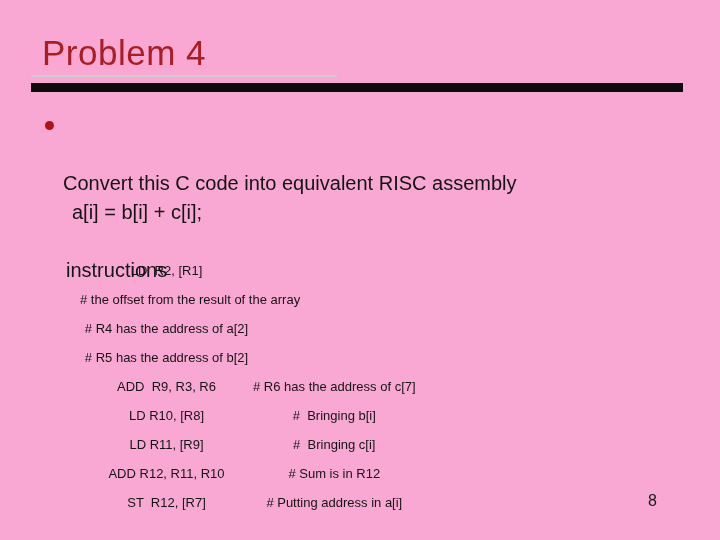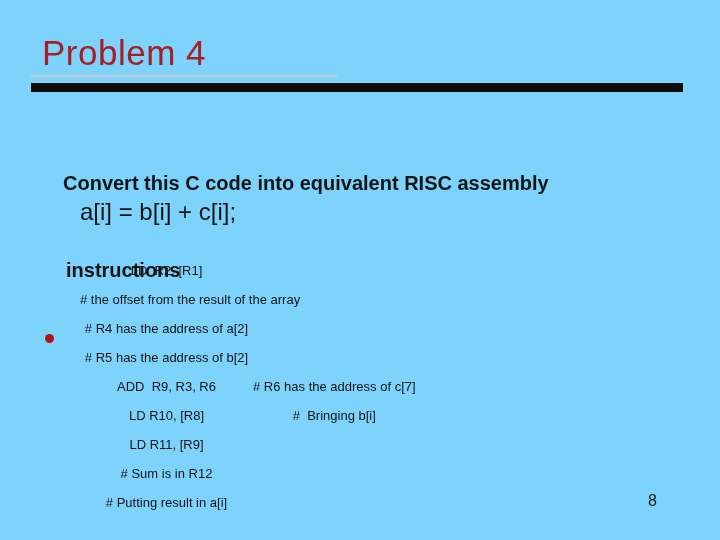--- a/index.html
+++ b/index.html
@@ -4,21 +4,21 @@
 <style>
   html, body {
     margin: 0;
     padding: 0;
     background: #ffffff;
   }
   .slide {
     position: relative;
     width: 720px;
     height: 540px;
-    background: #7dd3fc;
+    background: #f9a8d4;
     overflow: hidden;
     font-family: "Liberation Sans", sans-serif;
     color: #141414;
   }
   .title {
     position: absolute;
     left: 42px;
     top: 34px;
     font-size: 35px;
     line-height: 38px;
@@ -40,45 +40,44 @@
     top: 83px;
     width: 652px;
     height: 9px;
     background: #0c0c0c;
   }
   .bullet-block {
     position: absolute;
     left: 45px;
     top: 111px;
     display: flex;
-    align-items: flex-end;
-    font-weight: bold;
+    align-items: flex-start;
   }
   .bullet-dot {
     width: 9px;
     height: 9px;
     border-radius: 50%;
     background: #b01218;
     margin-top: 10px;
     flex: 0 0 auto;
   }
   .bullet-text {
     margin-left: 9px;
     font-size: 20px;
     line-height: 29px;
     white-space: pre;
   }
   .bullet-text .line2 {
     padding-left: 3px;
   }
   .c-code {
     position: absolute;
-    left: 80px;
+    left: 72px;
     top: 199px;
-    font-size: 24px;
+    font-size: 20px;
     line-height: 26px;
     white-space: pre;
   }
   .asm-block {
     position: absolute;
     left: 80px;
     top: 256px;
   }
   .asm-row {
     display: grid;
@@ -135,24 +134,27 @@
     <div class="asm-row">
       <span class="asm-instr">ADD  R9, R3, R6</span>
       <span class="asm-comment"># R6 has the address of c[7]</span>
     </div>
     <div class="asm-row">
       <span class="asm-instr">LD R10, [R8]</span>
       <span class="asm-comment">#  Bringing b[i]</span>
     </div>
     <div class="asm-row">
       <span class="asm-instr">LD R11, [R9]</span>
+      <span class="asm-comment">#  Bringing c[i]</span>
     </div>
     <div class="asm-row">
+      <span class="asm-instr">ADD R12, R11, R10</span>
       <span class="asm-comment"># Sum is in R12</span>
     </div>
     <div class="asm-row">
-      <span class="asm-comment"># Putting result in a[i]</span>
+      <span class="asm-instr">ST  R12, [R7]</span>
+      <span class="asm-comment"># Putting address in a[i]</span>
     </div>
   </div>
 
   <div class="page-number">8</div>
 
 </div>
 
 </body></html>

